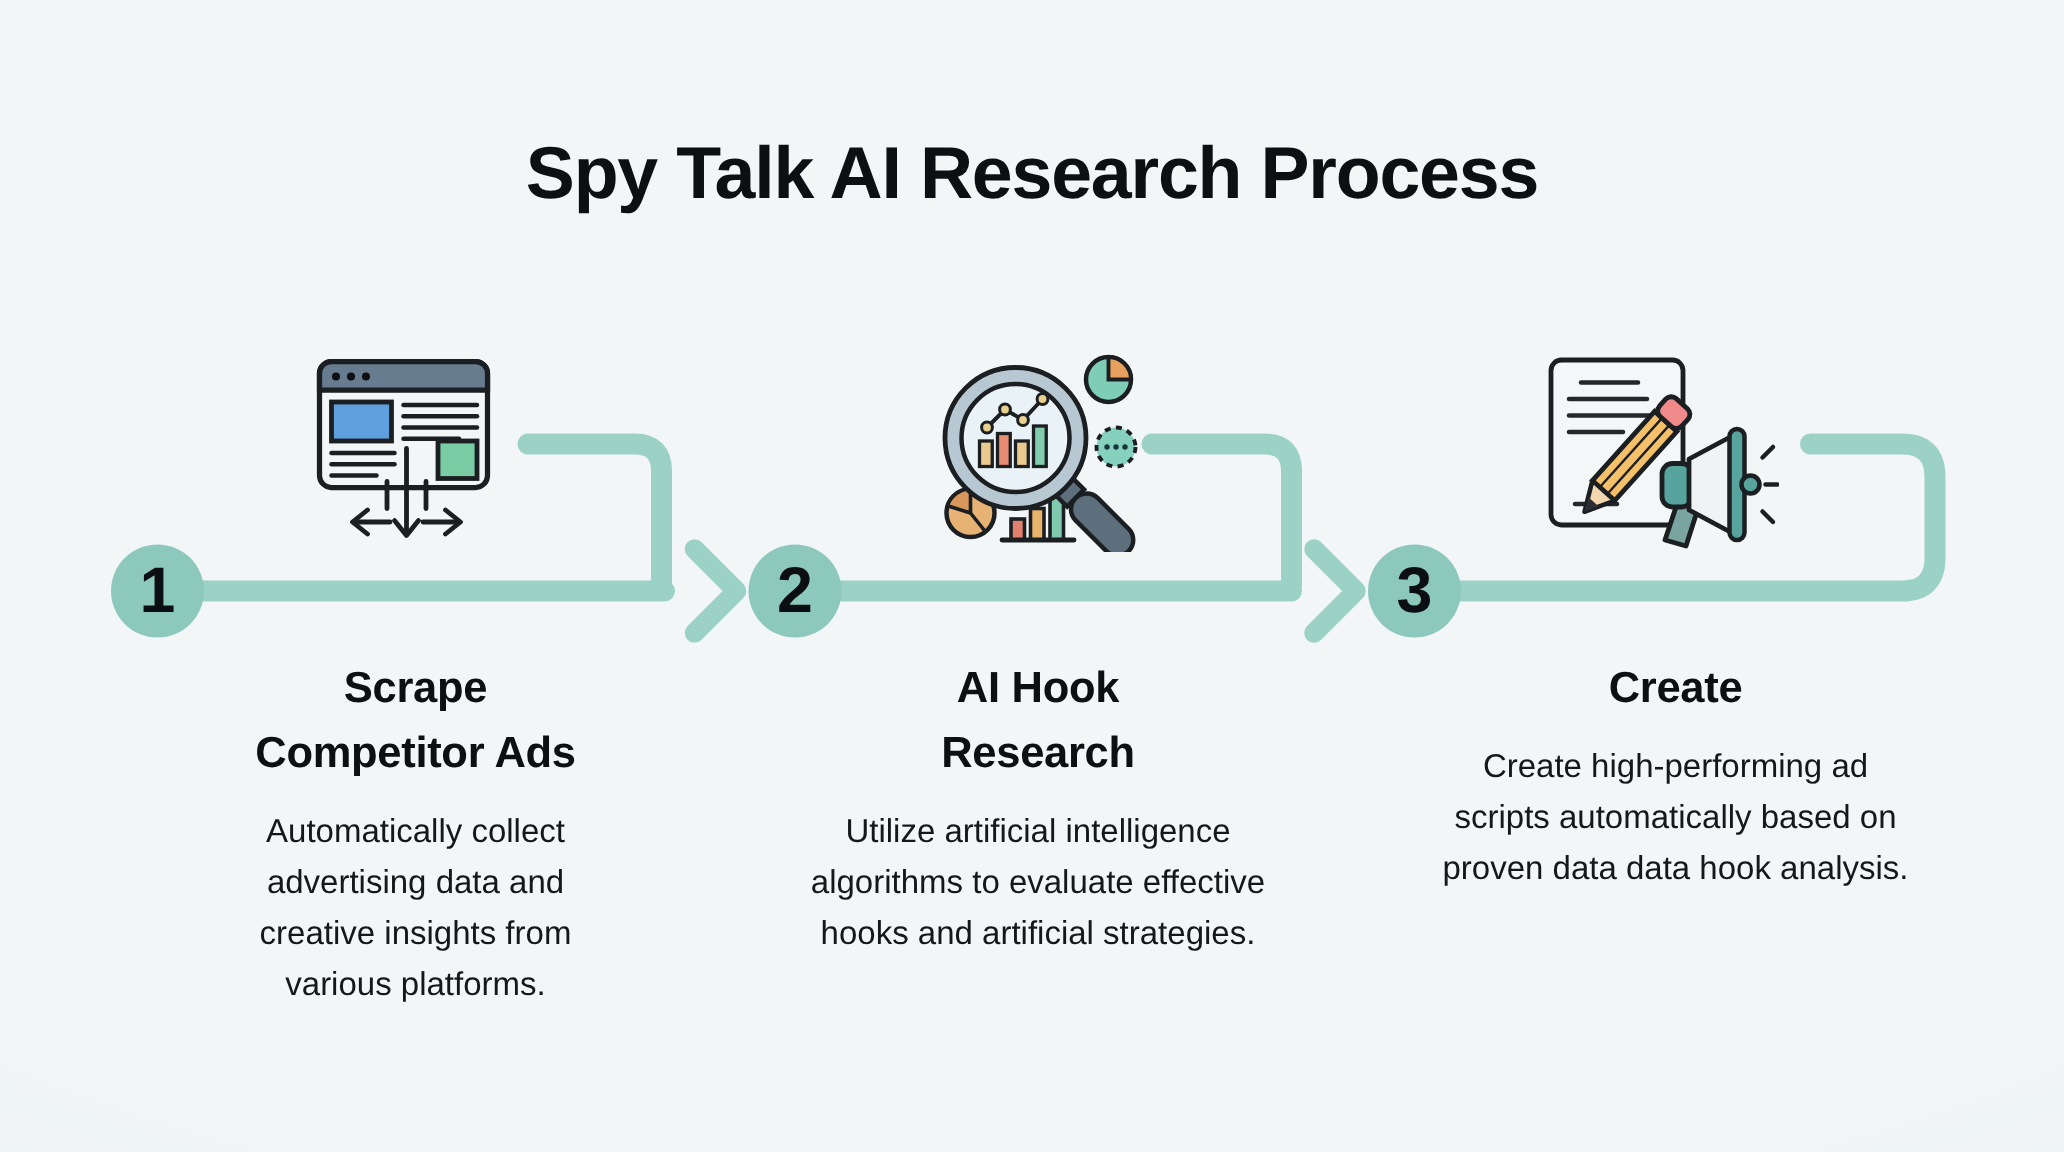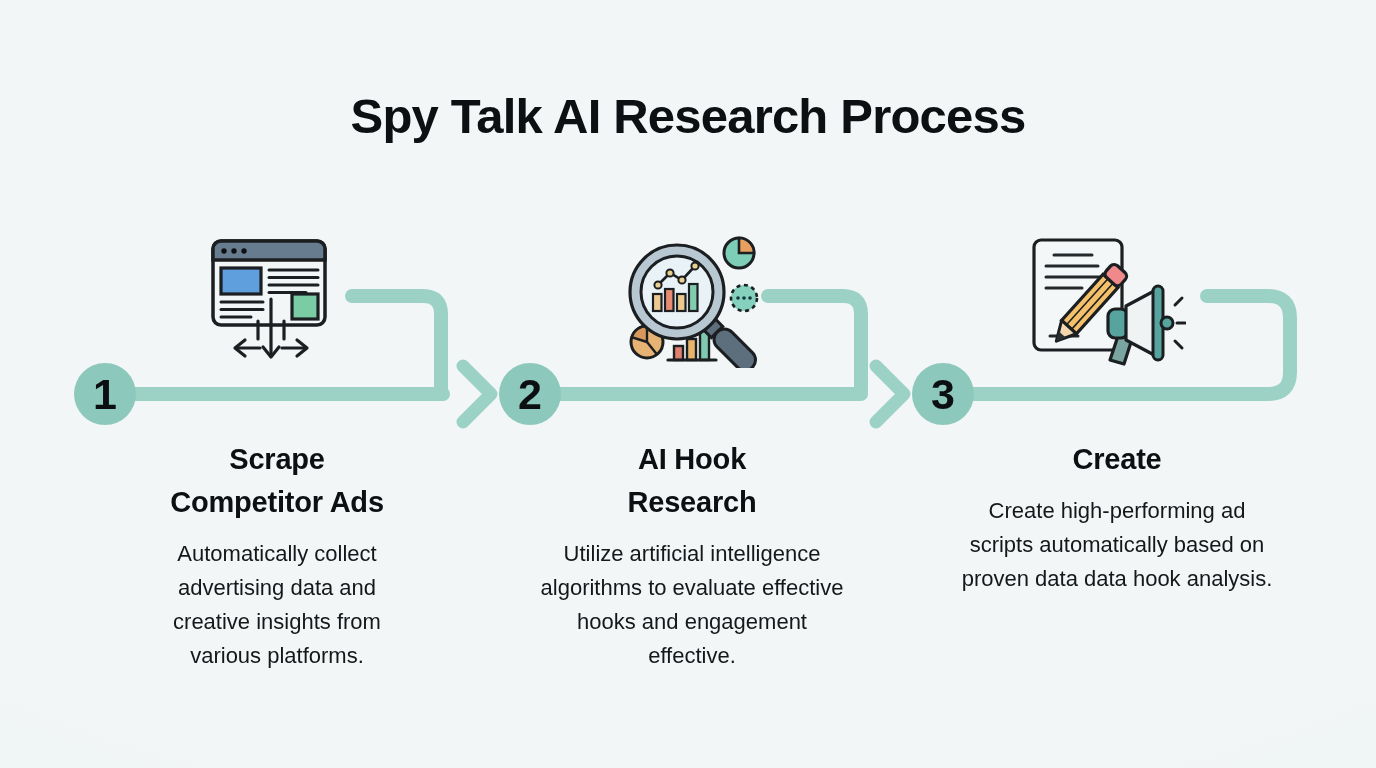--- a/index.html
+++ b/index.html
@@ -178,21 +178,21 @@
       <span>Competitor Ads</span>
     </h2>
     <p class="step-desc desc-1">Automatically collect advertising data and creative insights from various platforms.</p>
   </div>
 
   <div class="step-text" style="left:522px; top:438px;">
     <h2 class="step-title">
       <span>AI Hook</span>
       <span>Research</span>
     </h2>
-    <p class="step-desc desc-2">Utilize artificial intelligence algorithms to evaluate effective hooks and engagement effective.</p>
+    <p class="step-desc desc-2">Utilize artificial intelligence algorithms to evaluate effective hooks and artificial strategies.</p>
   </div>
 
   <div class="step-text" style="left:947px; top:438px;">
     <h2 class="step-title">
       <span>Create</span>
     </h2>
     <p class="step-desc desc-3">Create high-performing ad scripts automatically based on proven data data hook analysis.</p>
   </div>
 
 </div>

